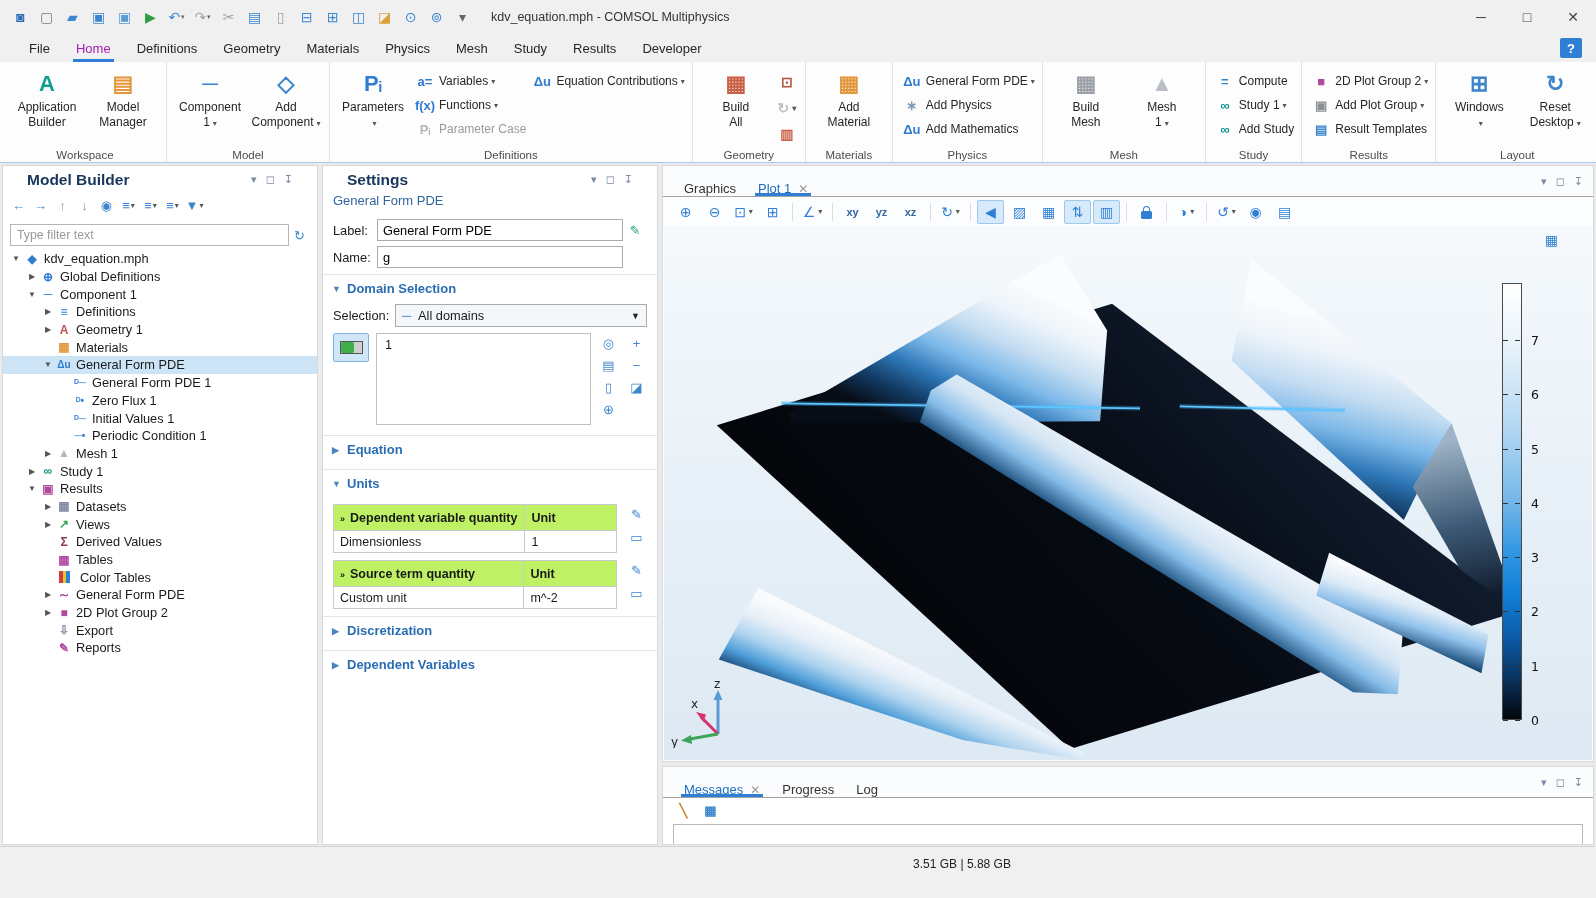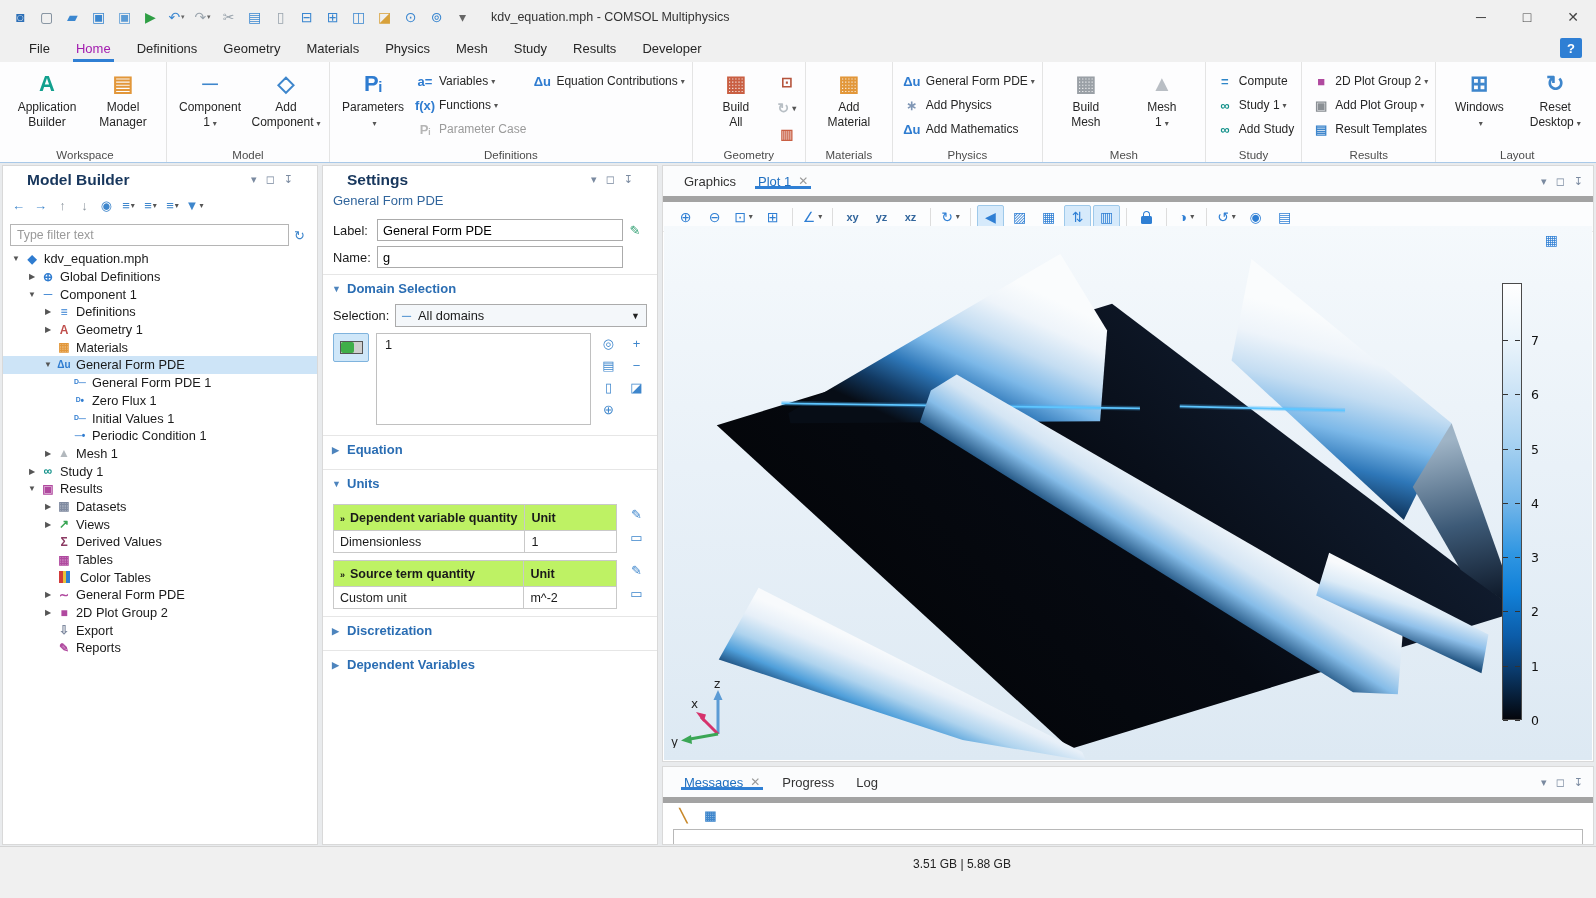--- a/index.html
+++ b/index.html
@@ -82,21 +82,21 @@
   .tool-col{display:flex;flex-direction:column;gap:4px;padding-top:1px}
   .tool-col .tbtn{height:18px}
   .utable-wrap{display:flex;margin:7px 10px;align-items:flex-start}
   table.utable{border-collapse:collapse}
   .utable th{background:#bef264;border:1px solid #c9c9c9;font-weight:bold;text-align:left;font-size:12.5px;height:25px;padding:0 6px}
   .utable td{border:1px solid #c9c9c9;font-size:12.5px;height:21px;padding:0 6px;background:#fff}
   .c1{width:188px}.c2{width:84px}
   .hdr-marker{font-size:9px;margin-right:5px;color:#111}
   .u-icons{display:flex;flex-direction:column;gap:3px;margin-left:9px}
   
-  #gfx-tabs,#msg-tabs{height:30px;display:flex;align-items:center;padding-left:10px;background:#fbfcfd;border-bottom:6px solid #a3a3a3;position:relative}
+  #gfx-tabs,#msg-tabs{height:30px;display:flex;align-items:flex-end;padding-left:10px;background:#fbfcfd;border-bottom:1px solid #a3a3a3;position:relative}
   .gtab{padding:0 11px;display:flex;align-items:center;font-size:13px;color:#333;position:relative;gap:7px}
   .gtab.active{color:#1f6fc0}
   .gtab.active::after{content:"";position:absolute;left:8px;right:8px;bottom:0;height:3px;background:#2f7fd4}
   .closex{color:#999;font-size:12px}
   .tabs-icons{position:absolute;right:10px;top:9px;display:flex;gap:9px;color:#7a8aa0;font-size:11px}
   #gfx-toolbar{height:29px;display:flex;align-items:center;padding:0 9px;gap:2px;border-bottom:1px solid #e8e8e8;background:#fcfdfe}
   .gbtn{height:22px;min-width:23px;display:flex;align-items:center;justify-content:center;color:#2f7fd4;font-size:14px;border:1px solid transparent;border-radius:2px;padding:0 1px}
   .gbtn.active{background:#d6eafb;border-color:#9ec9ea}
   .gbtn .txt{font-size:11px;color:#31659c;font-weight:bold}
   .gsep{width:1px;height:18px;background:#ddd;margin:0 4px}

